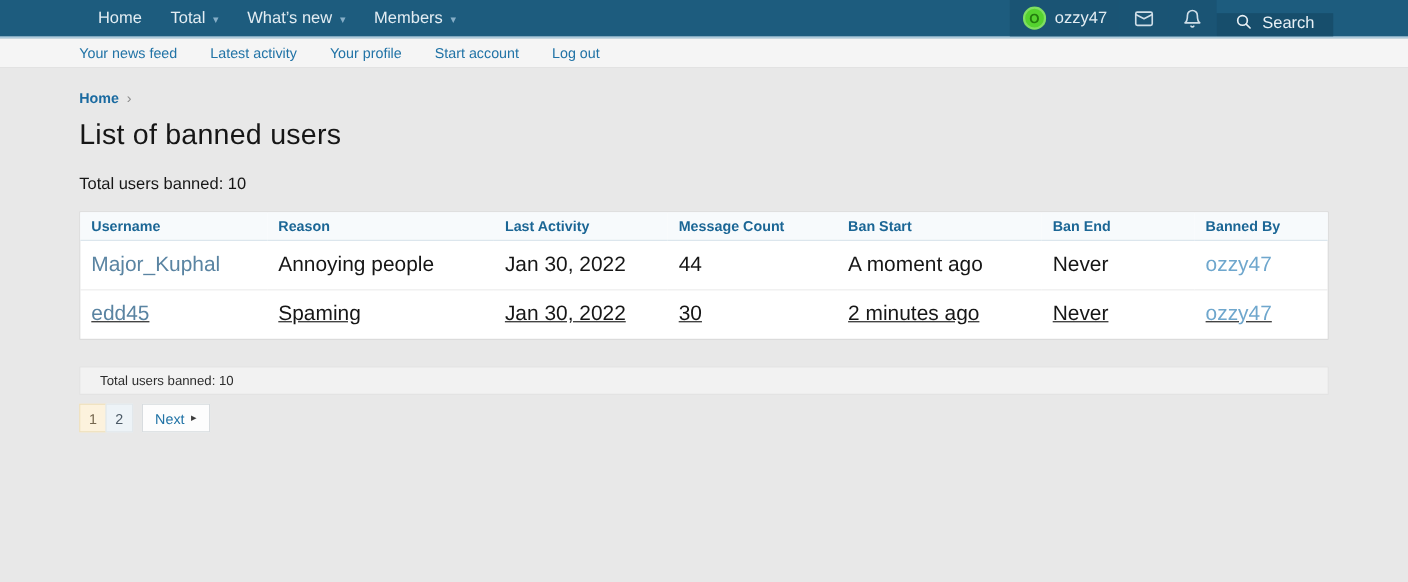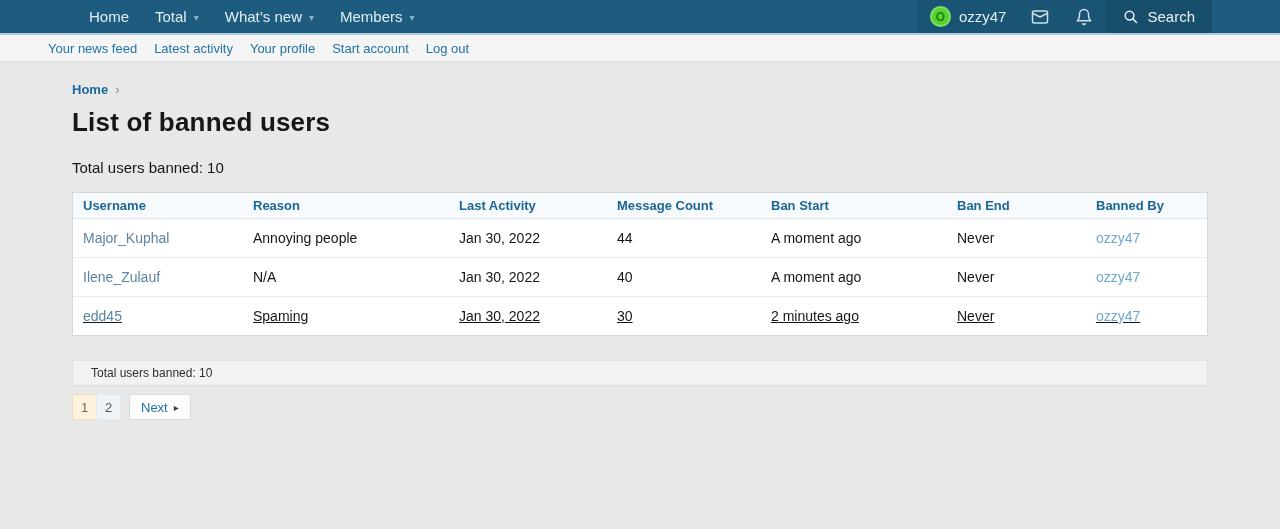--- a/index.html
+++ b/index.html
@@ -38,51 +38,51 @@
   .avatar{
     width:21px; height:21px; border-radius:50%;
     background:var(--avatar_green);
     color:var(--avatar_letter); font-size:12px; font-weight:bold;
     display:flex; align-items:center; justify-content:center;
     box-shadow:inset 0 0 0 2px rgba(255,255,255,.25);
   }
   .iconbtn{padding:0 13px; color:#cfdee8;}
   .iconbtn svg{width:18px; height:18px;}
   .searchbtn{
-    display:flex; align-items:center; gap:9px; padding:0 17px; margin-right:68px;
+    display:flex; gap:9px; padding:0 17px; margin-right:68px;
     background:var(--search_bg); color:#e8f0f5; font-size:15px;
-    text-decoration:none; cursor:pointer;
+    text-decoration:none; cursor:pointer;margin-top:12px;
   }
   .searchbtn svg{width:15px; height:15px;}
   
   .subnav{
     height:27px; background:var(--subnav_bg);
     border-bottom:1px solid #e0e0e0;
-    display:flex; align-items:center; gap:17px; padding-left:48px;
+    display:flex; align-items:center; gap:30px; padding-left:72px;
   }
   .subnav a{color:var(--link_blue); font-size:13px; text-decoration:none; cursor:pointer;}
   
   .content{padding:20px 72px 0;}
   .breadcrumb{display:flex; align-items:center; gap:7px; font-size:13px;}
   .breadcrumb a{color:#1a6aa0; font-weight:bold; text-decoration:none; cursor:pointer;}
   .crumb-arrow{color:#8b8b8b; font-size:13px;}
-  .page-title{font-size:26px; font-weight:700; color:var(--text_dark); margin-top:10px; letter-spacing:.2px;}
+  .page-title{font-size:26px; font-weight:400; color:var(--text_dark); margin-top:10px; letter-spacing:.2px;}
   .meta-line{font-size:15px; margin-top:21px; color:var(--text_dark);}
   
   .table-card{
     margin-top:16px; background:#fff; border:1px solid #d8d8d8;
   }
   table{width:100%; border-collapse:collapse; table-layout:fixed;}
   thead th{
     background:#f7fafc; border-bottom:1px solid #d9e4ec;
     color:var(--table_header_blue); font-size:13px; text-align:left;
     padding:5px 10px; font-weight:bold;margin-top:28px;
   }
   tbody td{
-    font-size:14px; padding:11px 10px; border-bottom:1px solid #ebebeb;
+    font-size:19px; padding:11px 10px; border-bottom:1px solid #ebebeb;
     color:var(--text_dark); overflow:hidden; white-space:nowrap;
   }
   tbody tr:last-child td{border-bottom:none;text-decoration:underline;}
   td a.user-link{color:var(--username_link); text-decoration:none; cursor:pointer;}
   td a.bannedby-link{color:var(--bannedby_link); text-decoration:none; cursor:pointer;}
   
   .footer-strip{
     margin-top:24px; background:#f2f2f2; border:1px solid #e1e1e1;
     font-size:12px; color:#2e2e2e; padding:5px 18px;
   }
@@ -195,29 +195,20 @@
         <tr>
           <td><a class="user-link">Major_Kuphal</a></td>
           <td>Annoying people</td>
           <td>Jan 30, 2022</td>
           <td>44</td>
           <td>A moment ago</td>
           <td>Never</td>
           <td><a class="bannedby-link">ozzy47</a></td>
         </tr>
         <tr>
-          <td><a class="user-link">Ilene_Zulauf</a></td>
-          <td>N/A</td>
-          <td>Jan 30, 2022</td>
-          <td>40</td>
-          <td>A moment ago</td>
-          <td>Never</td>
-          <td><a class="bannedby-link">ozzy47</a></td>
-        </tr>
-        <tr>
           <td><a class="user-link">edd45</a></td>
           <td>Spaming</td>
           <td>Jan 30, 2022</td>
           <td>30</td>
           <td>2 minutes ago</td>
           <td>Never</td>
           <td><a class="bannedby-link">ozzy47</a></td>
         </tr>
       </tbody>
     </table>

